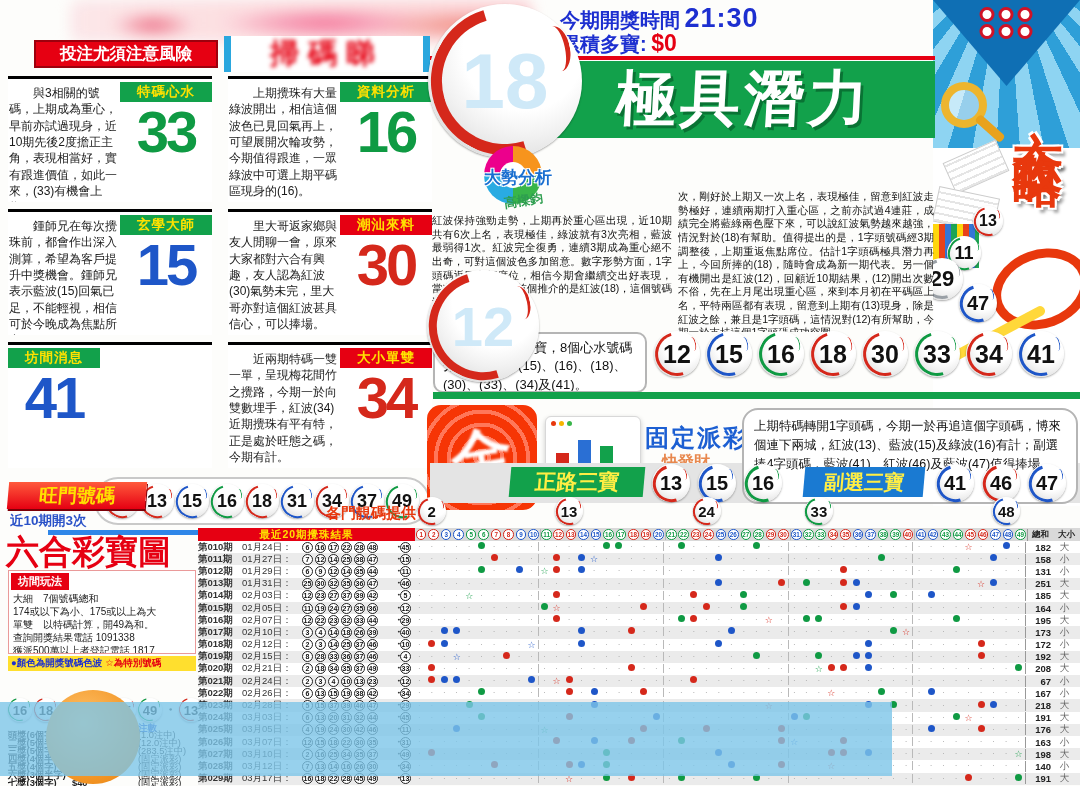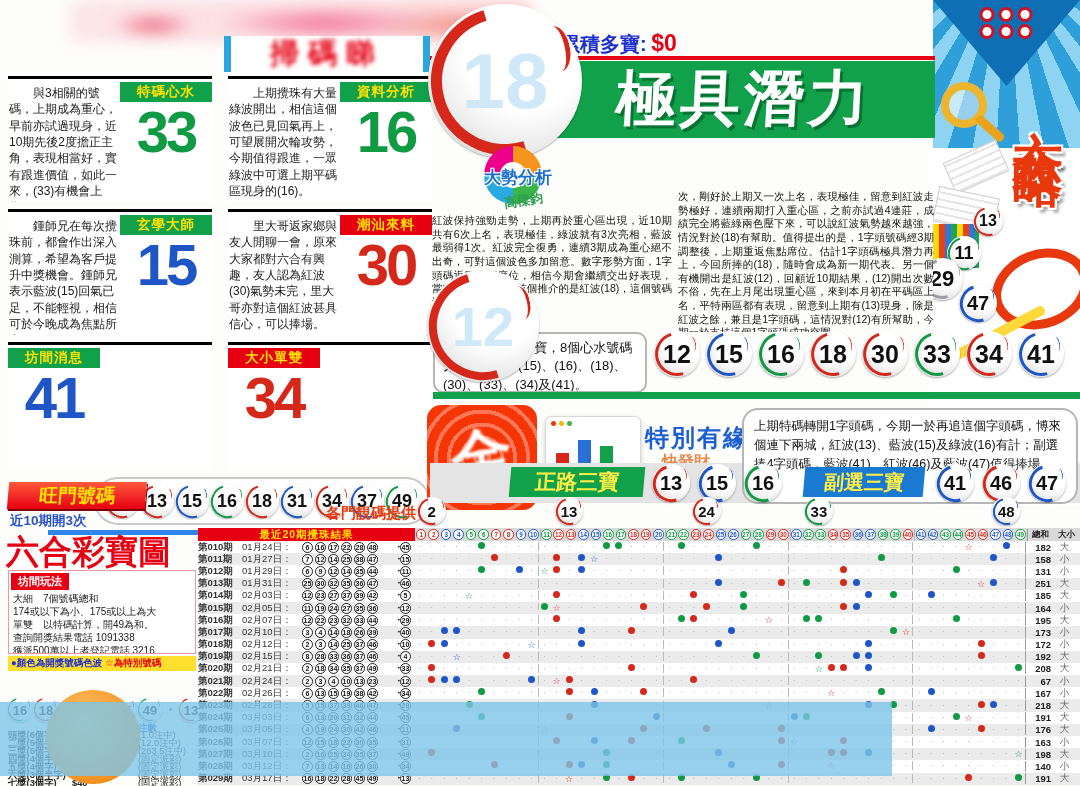--- a/index.html
+++ b/index.html
@@ -203,20 +203,21 @@
     <div class="ystreak"></div>
     <div id="rpanelballs">
         <div class="ball" style="--c: #d5281b; width: 30px; height: 30px; font-size: 16px; position: absolute; left: 40px; top: 206px;">13</div>
         <div class="ball" style="--c: #0f9a43; width: 34px; height: 34px; font-size: 18px; position: absolute; left: 14px; top: 236px;">11</div>
         <div class="ball" style="--c: #9aa0a6; width: 42px; height: 42px; font-size: 22px; position: absolute; left: -12px; top: 258px;">29</div>
         <div class="ball" style="--c: #1e56c8; width: 38px; height: 38px; font-size: 20px; position: absolute; left: 26px; top: 284px;">47</div>
       </div>
   </div>
 
   <div class="abs masthead-blur"></div>
+  <div class="abs risk-label">投注尤須注意風險</div>
   <div class="abs scan-box">
     <span class="scan-title">掃碼睇</span>
   </div>
 
   <div id="tipgrid" class="abs">
       <div class="tipbox">
         <div class="tiptext">與3相關的號碼，上期成為重心，早前亦試過現身，近10期先後2度擔正主角，表現相當好，實有跟進價值，如此一來，(33)有機會上位。</div>
         <div class="tipside">
           <div class="tiplabel" style="background: rgb(18, 161, 75);">特碼心水</div>
           <div class="tipnum" style="color: rgb(15, 154, 67);">33</div>
@@ -243,20 +244,21 @@
           <div class="tipnum" style="color: rgb(213, 40, 27);">30</div>
         </div>
       </div>
       <div class="tipbox">
         <div class="tipside">
           <div class="tiplabel" style="background: rgb(18, 161, 75);">坊間消息</div>
           <div class="tipnum" style="color: rgb(30, 86, 200);">41</div>
         </div>
       </div>
       <div class="tipbox">
+        <div class="tiptext">近兩期特碼一雙一單，呈現梅花間竹之攪路，今期一於向雙數埋手，紅波(34)近期攪珠有平有特，正是處於旺態之碼，今期有計。</div>
         <div class="tipside">
           <div class="tiplabel" style="background: rgb(230, 0, 18);">大小單雙</div>
           <div class="tipnum" style="color: rgb(213, 40, 27);">34</div>
         </div>
       </div>
     </div>
 
   <div class="abs hot-frame" id="hotframe">
       <div class="ball" style="--c: #d5281b; width: 34px; height: 34px; font-size: 18px;">2</div>
       <div class="ball" style="--c: #d5281b; width: 34px; height: 34px; font-size: 18px;">13</div>
@@ -265,20 +267,24 @@
       <div class="ball" style="--c: #d5281b; width: 34px; height: 34px; font-size: 18px;">18</div>
       <div class="ball" style="--c: #1e56c8; width: 34px; height: 34px; font-size: 18px;">31</div>
       <div class="ball" style="--c: #d5281b; width: 34px; height: 34px; font-size: 18px;">34</div>
       <div class="ball" style="--c: #1e56c8; width: 34px; height: 34px; font-size: 18px;">37</div>
       <div class="ball" style="--c: #0f9a43; width: 34px; height: 34px; font-size: 18px;">49</div>
     </div>
   <div class="abs hot-label">旺門號碼</div>
   <div class="abs hot-sub">近10期開3次</div>
   <div class="abs hot-underline"></div>
 
+  <div class="abs time-line">
+    <span class="lbl">今期開獎時間</span>
+    <span class="big">21:30</span>
+  </div>
   <div class="abs jackpot-line">
     <span class="lbl">累積多寶:</span>
     <span class="val">$0</span>
   </div>
   <div class="abs red-strip"></div>
   <div class="abs green-bar">
     <span class="t">極具潛力</span>
   </div>
   <div id="bigballs">
       <div class="ball abs bigball" style="--c: #d5281b; width: 154px; height: 154px; font-size: 78px; color: rgb(207, 233, 248); left: 428px; top: 4px;">18</div>
@@ -313,21 +319,21 @@
       <i style="background:#e8380d"></i>
         <i style="background:#f7b500"></i>
         <i style="background:#39b54a"></i>
     </div>
     <div class="bars">
       <b style="height:18px;background:#d5281b"></b>
         <b style="height:31px;background:#2a6fd4"></b>
         <b style="height:25px;background:#12a14b"></b>
     </div>
   </div>
-  <div class="abs fortune-title">特別有緣</div>
+  <div class="abs fortune-title">固定派彩</div>
   <div class="abs fortune-sub">快發財</div>
   <div class="abs fortune-box">上期特碼轉開1字頭碼，今期一於再追這個字頭碼，博來個連下兩城，紅波(13)、藍波(15)及綠波(16)有計；副選捧4字頭碼，藍波(41)、紅波(46)及藍波(47)值得捧場。</div>
 
   <div class="abs treasure-bar"></div>
   <div id="mainlabel" class="abs tlabel">正路三寶</div>
   <div id="mainballs" class="abs">
       <div class="ball" style="--c: #d5281b; width: 38px; height: 38px; font-size: 20px;">13</div>
       <div class="ball" style="--c: #1e56c8; width: 38px; height: 38px; font-size: 20px;">15</div>
       <div class="ball" style="--c: #0f9a43; width: 38px; height: 38px; font-size: 20px;">16</div>
     </div>
@@ -339,21 +345,21 @@
     </div>
 
   <div class="abs bt-title">六合彩寶圖</div>
   <div class="abs bt-rules">
     <span class="bt-play">坊間玩法</span>
     <div id="btrules">
         <div class="bt-line">大細　7個號碼總和</div>
         <div class="bt-line">174或以下為小、175或以上為大</div>
         <div class="bt-line">單雙　以特碼計算，開49為和。</div>
         <div class="bt-line">查詢開獎結果電話 1091338</div>
-        <div class="bt-line">獲派500萬以上者登記電話 3216</div>
+        <div class="bt-line">獲派500萬以上者登記電話 1817</div>
       </div>
   </div>
   <div class="abs bt-legend">
     <span class="a">●顏色為開獎號碼色波</span>
     <span class="b">☆為特別號碼</span>
   </div>
   <div id="btballs" class="abs">
       <div class="ball" style="--c: #0f9a43; width: 24px; height: 24px; font-size: 13px;">16</div>
       <div class="ball" style="--c: #d5281b; width: 24px; height: 24px; font-size: 13px;">18</div>
       <div class="ball" style="--c: #0f9a43; width: 24px; height: 24px; font-size: 13px;">22</div>

